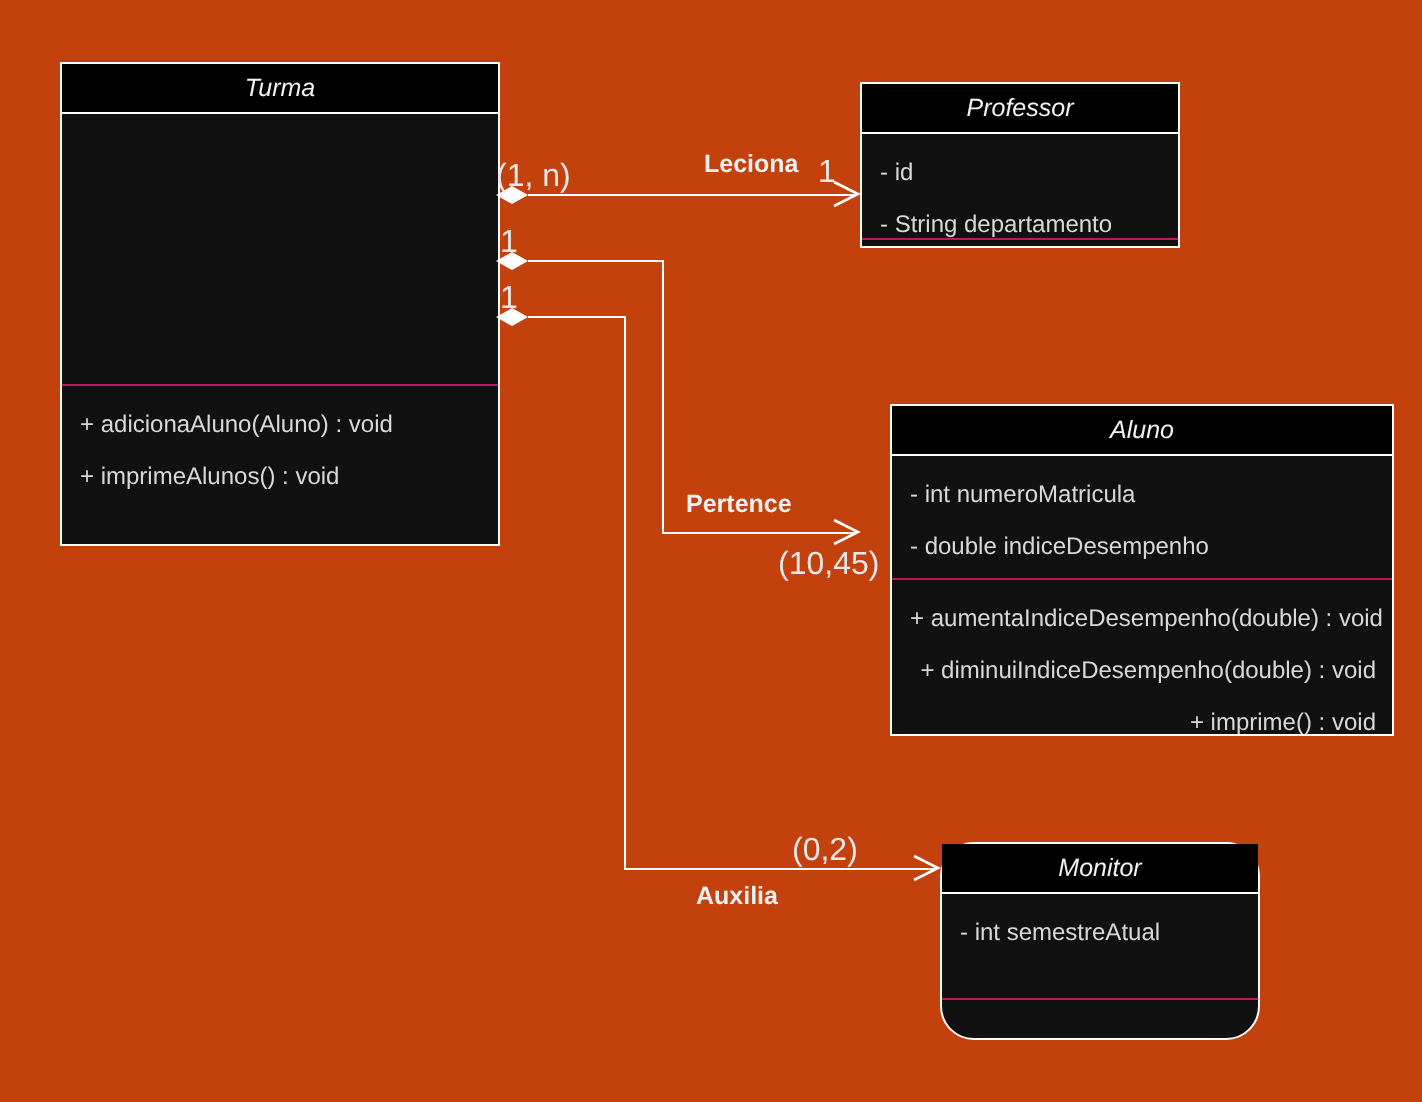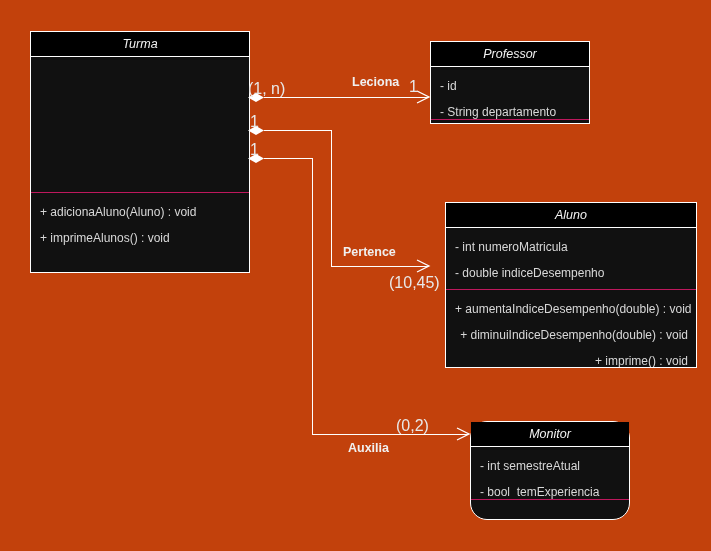--- a/index.html
+++ b/index.html
@@ -125,21 +125,20 @@
       <div class="uml-row">+ aumentaIndiceDesempenho(double) : void</div>
       <div class="uml-row">+ diminuiIndiceDesempenho(double) : void</div>
       <div class="uml-row">+ imprime() : void</div>
     </div>
   </div>
 
   <div class="uml-class" style="left:470px; top:421px; width:160px; height:99px;border-radius:17px;">
     <div class="uml-header">Monitor</div>
     <div class="uml-compartment">
       <div class="uml-row">- int semestreAtual</div>
-      <div class="uml-row">- bool  temExperiencia</div>
     </div>
     <div class="uml-compartment divided empty" style="position:absolute; left:0; right:0; top:77px; bottom:0;"></div>
   </div>
 
   <div class="edge edge-h" style="left:264px; top:97px; width:164px;"></div>
   <div class="diamond" style="left:248px; top:93px;"></div>
   <div class="arrowhead" style="left:416px; top:90px;">
     <svg width="14" height="14" viewBox="0 0 14 14">
       <path d="M1 1 L13 7 L1 13" fill="none" stroke="#ffffff" stroke-width="1.3"></path>
     </svg>

